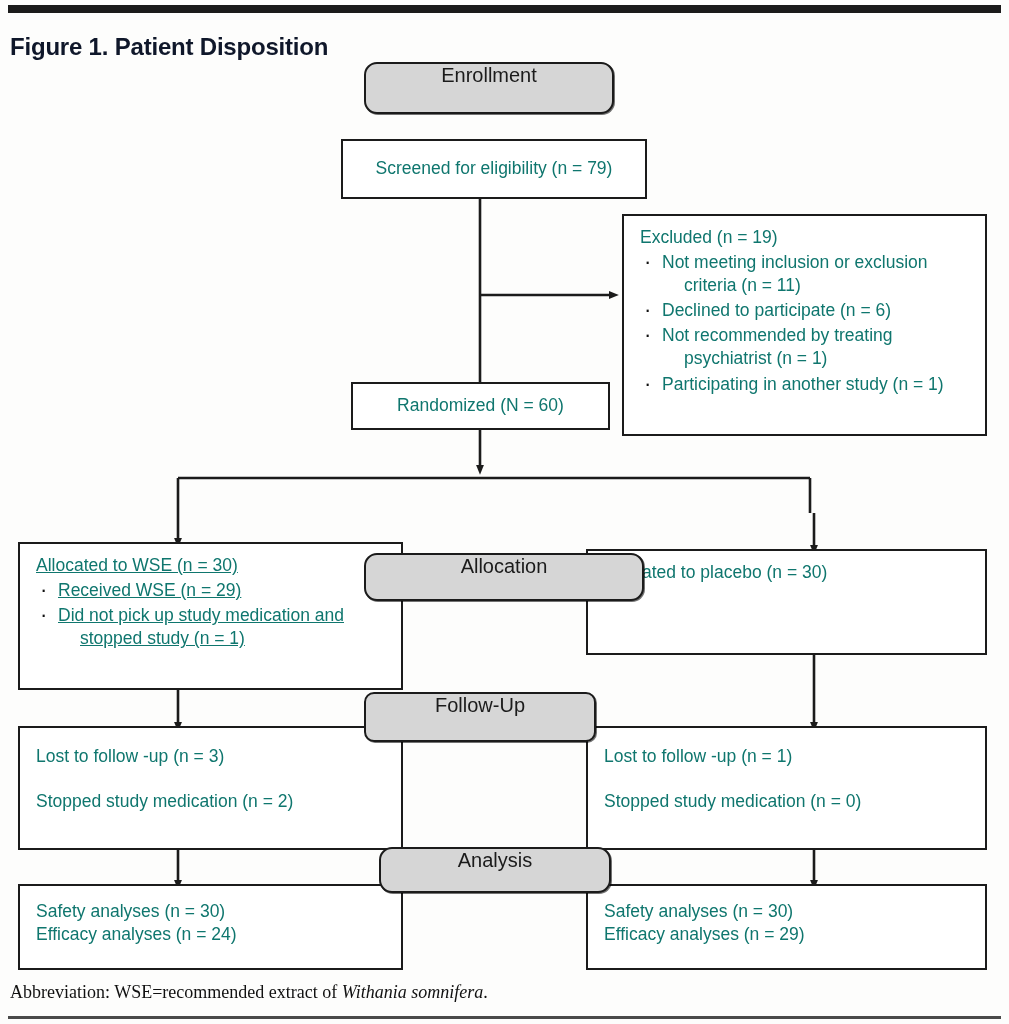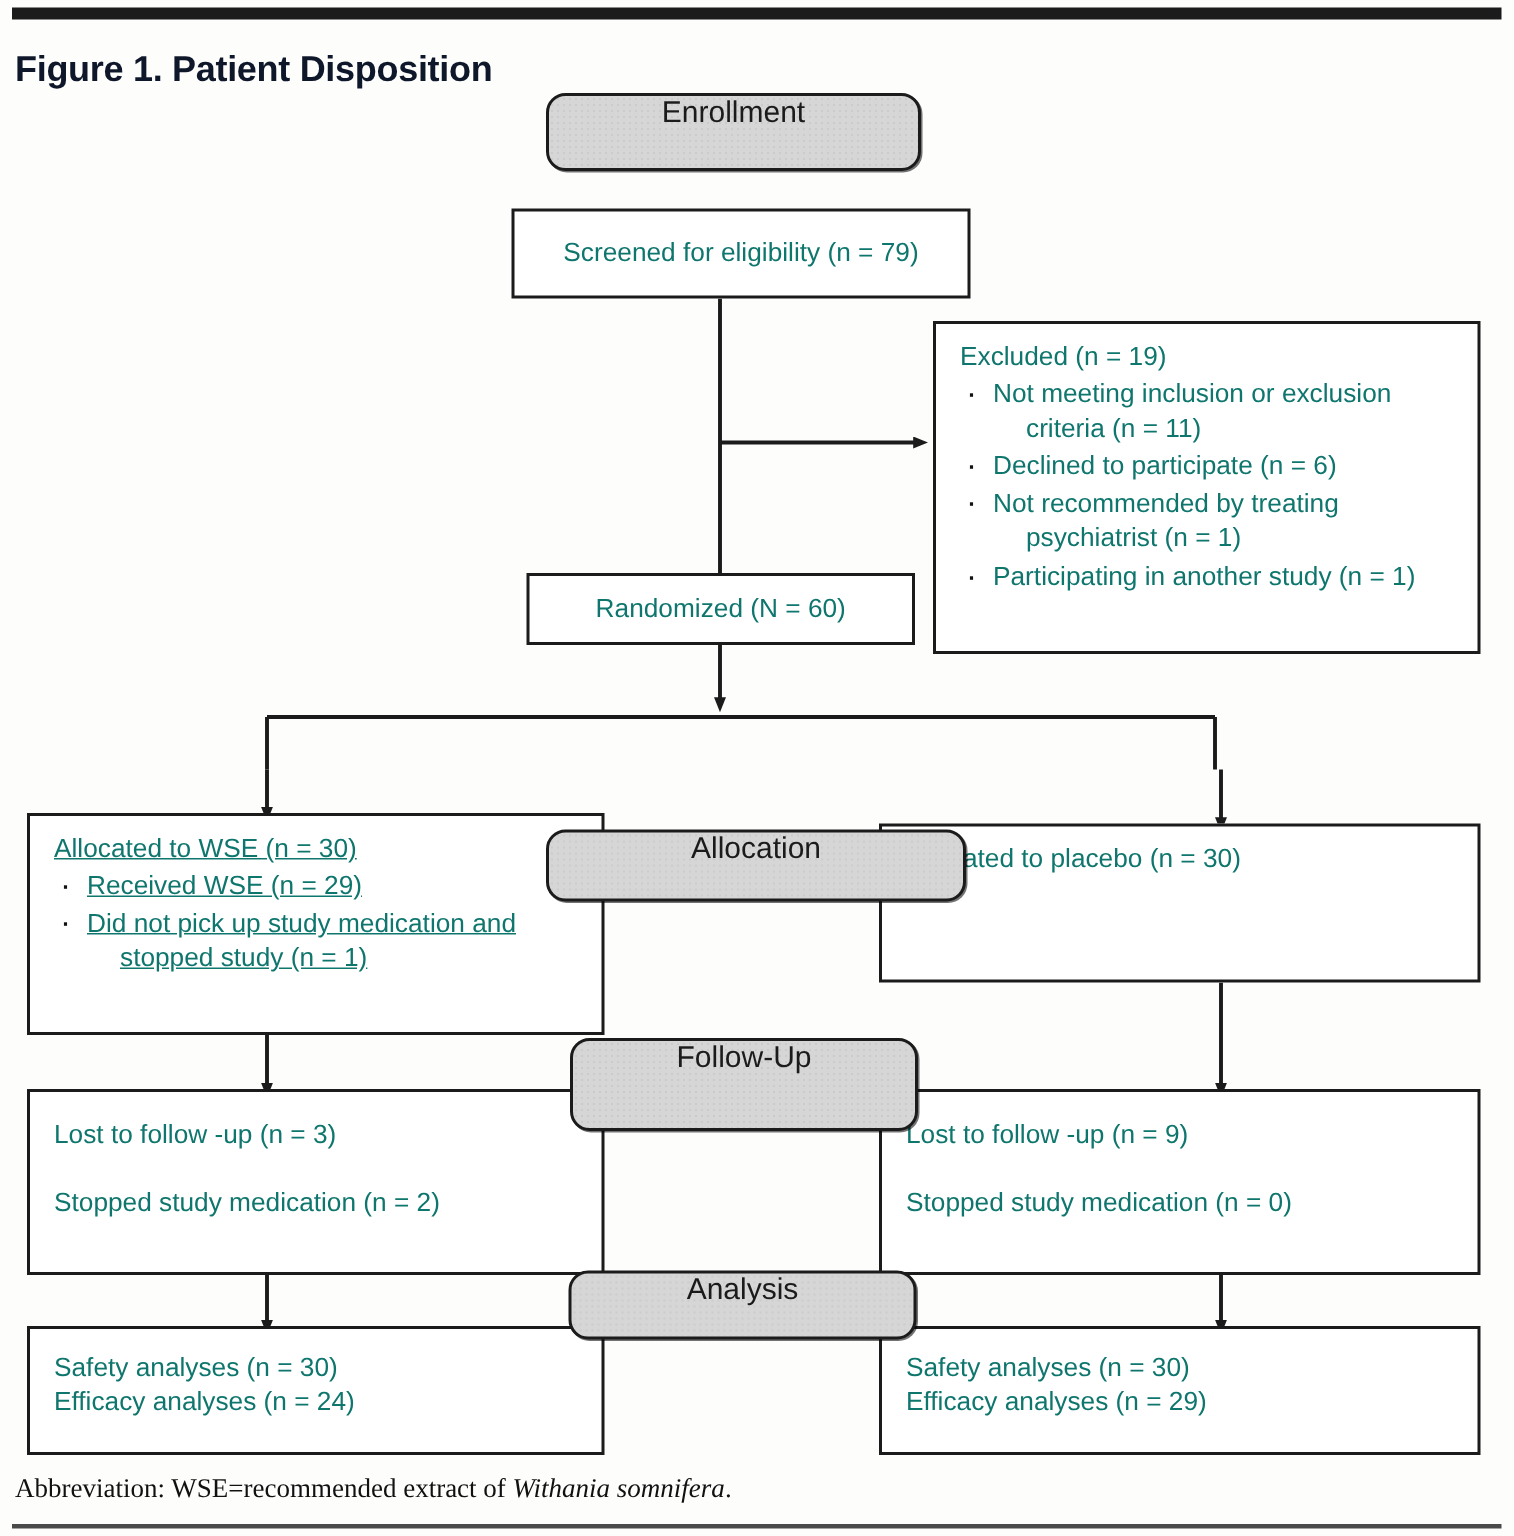--- a/index.html
+++ b/index.html
@@ -223,34 +223,34 @@
       </ul>
     </div>
   </div>
 
   <div class="node" style="left:586px; top:549px; width:401px; height:106px;">
     <div class="pad">
       <div class="line">Allocated to placebo (n = 30)</div>
     </div>
   </div>
 
-  <div class="stage" style="left:380px; top:692px; width:232px; height:62px;">
+  <div class="stage" style="left:364px; top:692px; width:232px; height:50px;border-radius:10px;">
     <span>Follow-Up</span>
   </div>
 
   <div class="node" style="left:18px; top:726px; width:385px; height:124px;">
     <div class="pad spaced" style="padding-top:17px;">
       <div class="line">Lost to follow -up (n = 3)</div>
       <div class="line">Stopped study medication (n = 2)</div>
     </div>
   </div>
 
   <div class="node" style="left:586px; top:726px; width:401px; height:124px;">
     <div class="pad spaced" style="padding-top:17px;">
-      <div class="line">Lost to follow -up (n = 9)</div>
+      <div class="line">Lost to follow -up (n = 1)</div>
       <div class="line">Stopped study medication (n = 0)</div>
     </div>
   </div>
 
   <div class="stage" style="left:379px; top:847px; width:232px; height:46px;">
     <span>Analysis</span>
   </div>
 
   <div class="node" style="left:18px; top:884px; width:385px; height:86px;">
     <div class="pad" style="padding-top:14px;">

